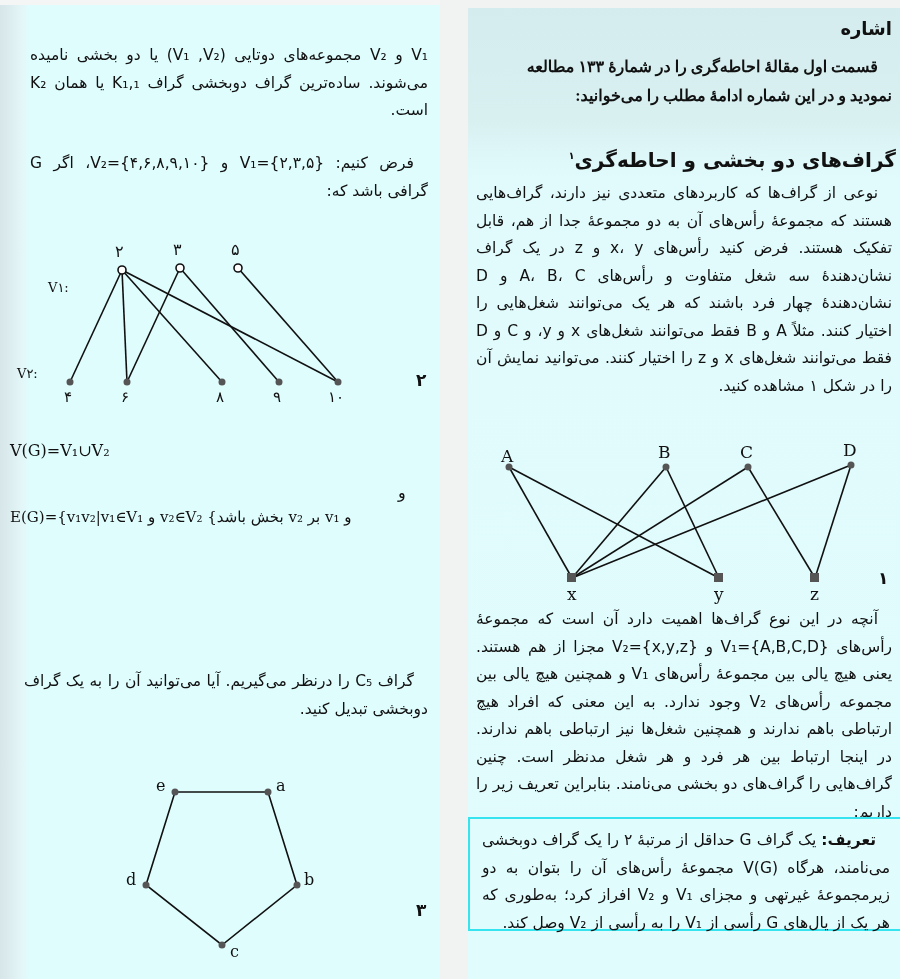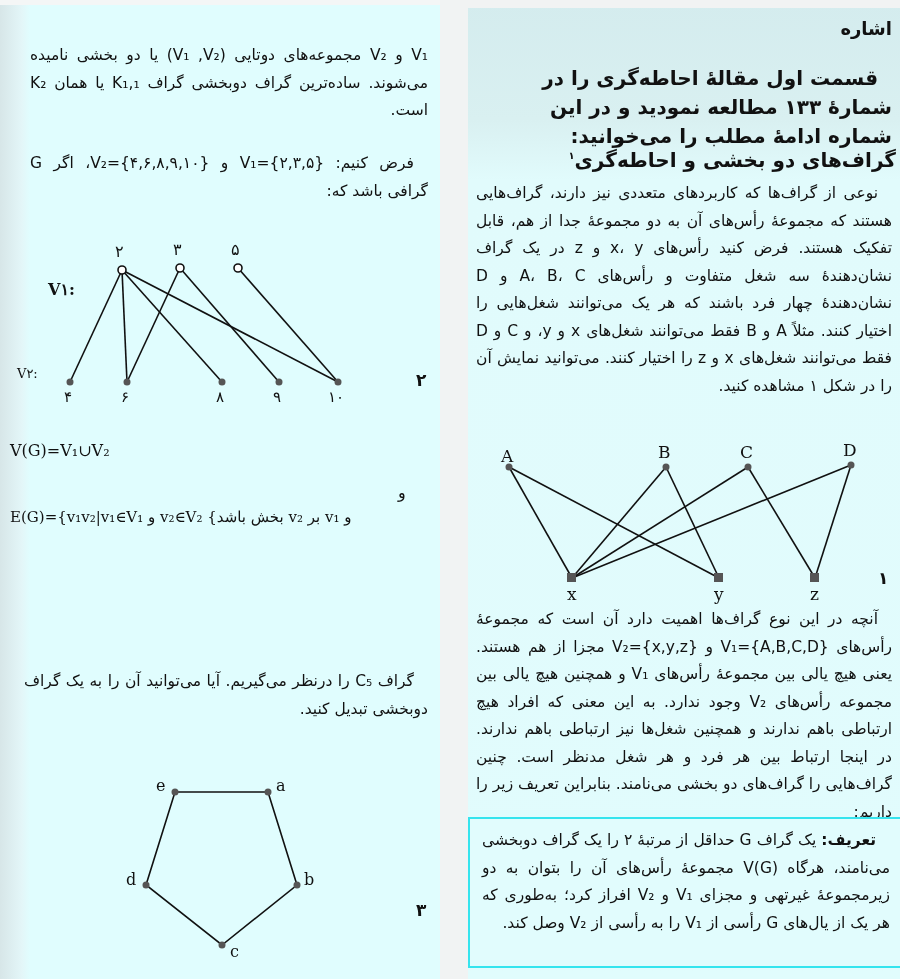--- a/index.html
+++ b/index.html
@@ -21,29 +21,29 @@
   #right {
     left:468px; width:432px;
     background:linear-gradient(to bottom,#d4ecee 0px,#d9f0f1 120px,#e1fbfc 180px,#e1fcfd 100%);
   }
   #right .topstrip { position:absolute; left:0; right:0; top:0; height:8px; background:#f1f3f3; }
 
   .p { position:absolute; margin:0; font-size:15.5px; line-height:27.5px; text-align:justify; }
   .sans { font-family:"DejaVu Sans", sans-serif; }
 
   .hint-title { position:absolute; right:8px; top:18px; font-size:18px; font-weight:bold; }
-  .hint-body { position:absolute; right:8px; left:14px; top:64px; font-size:20px; font-weight:bold; line-height:29px; text-indent:14px; }
+  .hint-body { position:absolute; right:8px; left:14px; top:52px; font-size:16px; font-weight:bold; line-height:29px; text-indent:14px;font-family:Liberation Serif, serif; }
   .h2 { position:absolute; right:4px; top:148px; font-size:20px; font-weight:bold; }
   .h2 sup { font-size:10px; }
 
   .fig { position:absolute; }
   .fignum { position:absolute; font-size:17px; font-weight:bold; }
 
   .defbox {
-    position:absolute; right:0; left:0px; top:817px; height:151px;
+    position:absolute; right:0; left:0px; top:817px; height:114px;
     border:2px solid #35e4ee; border-right:none; background:#e1fcfd; box-sizing:border-box;
   }
   .defbox .p { right:10px; left:12px; top:8px; }
 
   .math { direction:ltr; position:absolute; font-family:"DejaVu Serif", serif; font-size:15px; }
 </style>
 </head>
 <body>
 
 <div id="left" class="col">
@@ -69,21 +69,21 @@
       <circle cx="238" cy="268" r="4"></circle>
     </g>
     <g fill="#555">
       <circle cx="70" cy="382" r="3.5"></circle>
       <circle cx="127" cy="382" r="3.5"></circle>
       <circle cx="222" cy="382" r="3.5"></circle>
       <circle cx="279" cy="382" r="3.5"></circle>
       <circle cx="338" cy="382" r="3.5"></circle>
     </g>
   </svg>
-  <span class="math" style="left:48px; top:280px; font-size:16px;font-weight:bold;">V۱:</span>
+  <span class="math" style="left:48px; top:280px; font-size:13px;">V۱:</span>
   <span class="math" style="left:17px; top:366px; font-size:13px;">V۲:</span>
   <span class="math sans" style="left:115px; top:242px; font-size:16px;">۲</span>
   <span class="math sans" style="left:173px; top:240px; font-size:16px;">۳</span>
   <span class="math sans" style="left:231px; top:240px; font-size:16px;">۵</span>
   <span class="math sans" style="left:64px; top:388px; font-size:15px;">۴</span>
   <span class="math sans" style="left:121px; top:388px; font-size:15px;">۶</span>
   <span class="math sans" style="left:216px; top:388px; font-size:15px;">۸</span>
   <span class="math sans" style="left:273px; top:388px; font-size:15px;">۹</span>
   <span class="math sans" style="left:328px; top:388px; font-size:15px;">۱۰</span>
   <span class="fignum" style="left:416px; top:370px;">۲</span>

